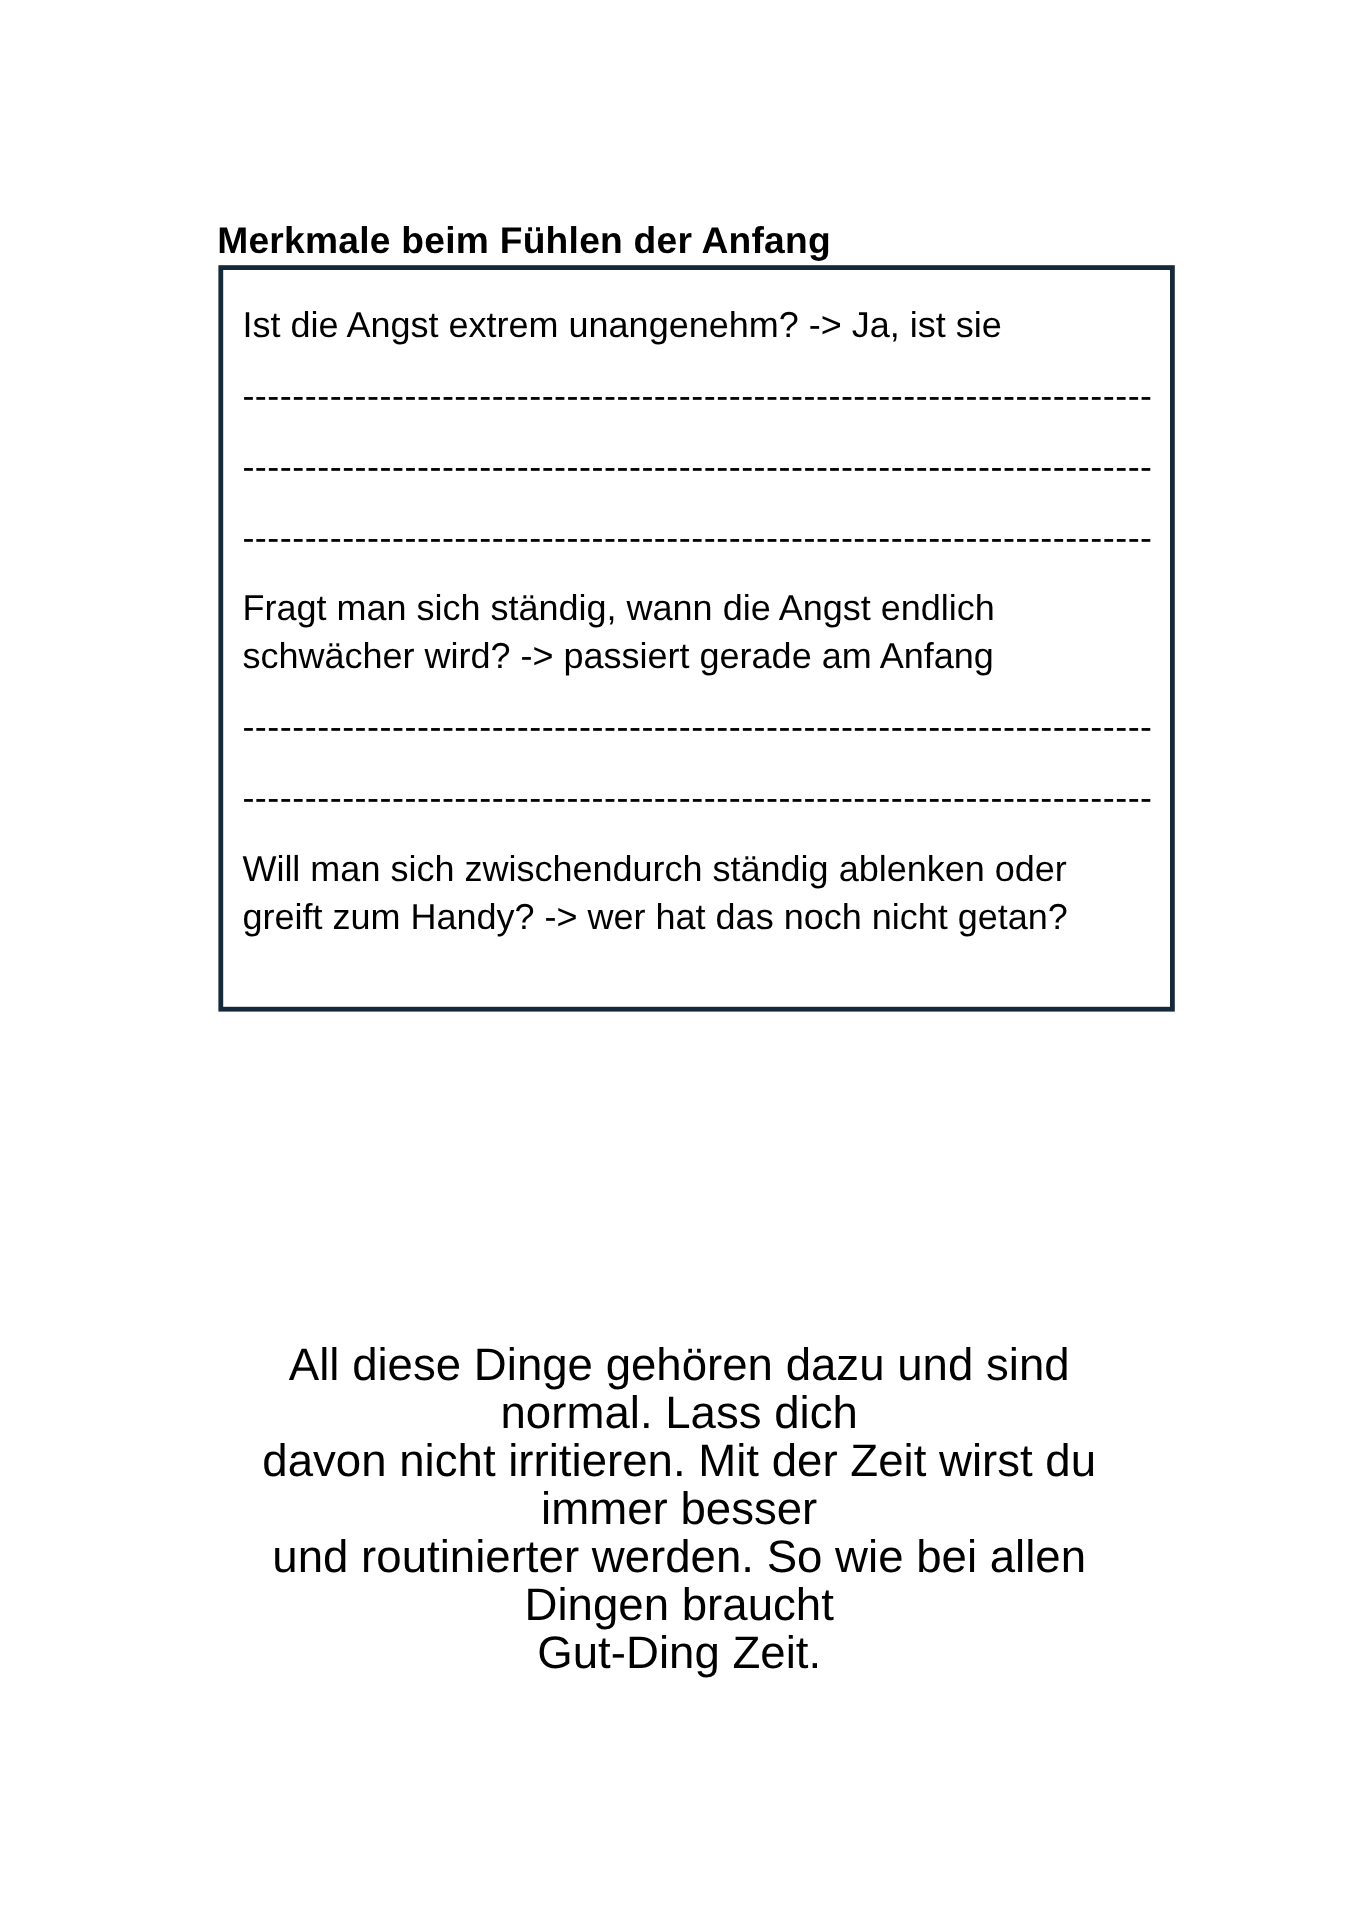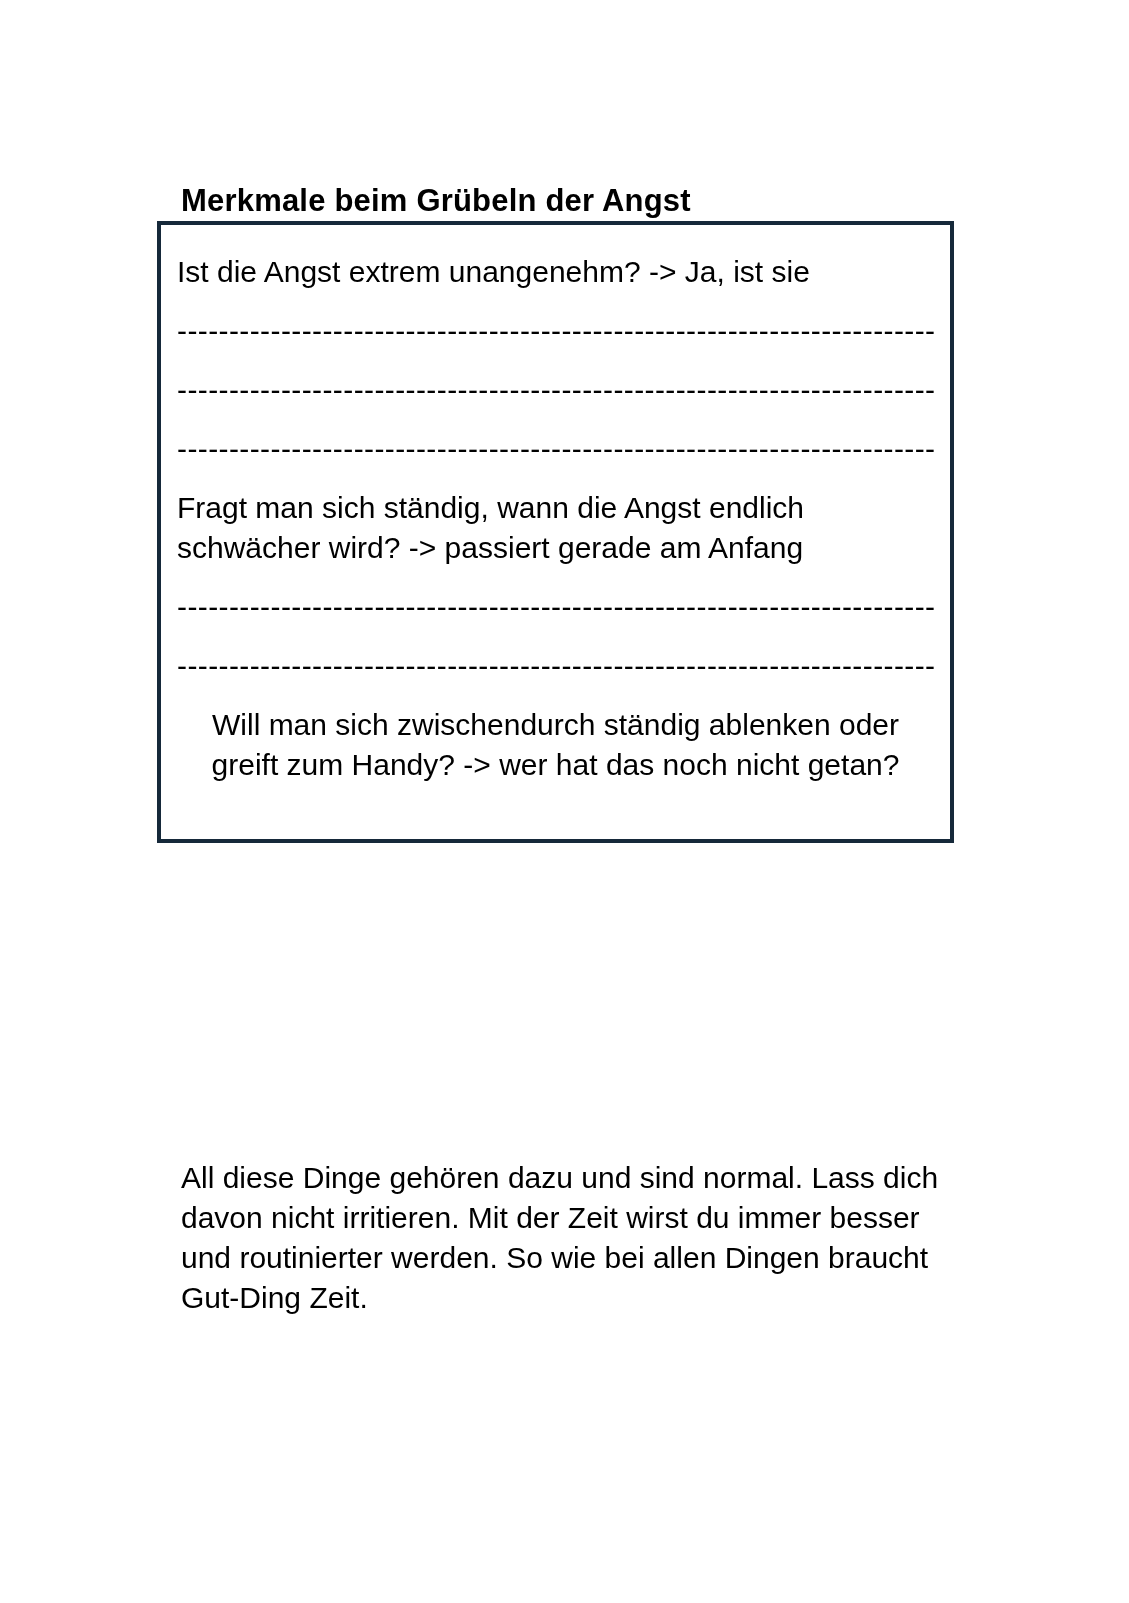--- a/index.html
+++ b/index.html
@@ -22,63 +22,63 @@
     left: 181px;
     top: 183px;
     font-size: 31px;
     font-weight: bold;
     line-height: 36px;
     letter-spacing: 0.2px;
     white-space: nowrap;
   }
   .box {
     position: absolute;
-    left: 157px;
+    left: 182px;
     top: 221px;
     width: 797px;
     box-sizing: border-box;
     border: 4px solid #16293a;
     padding: 27px 16px 38px 16px;
     background: #ffffff;
   }
   .item {
     margin: 0 0 19px 0;
     font-size: 30px;
     line-height: 40px;
     white-space: pre-line;
   }
   .item:last-child {
     margin-bottom: 16px;
-    text-align: center;
   }
   .sep {
     margin: 0 0 19px 0;
     font-size: 30px;
     line-height: 40px;
     white-space: nowrap;
     overflow: hidden;
     letter-spacing: 0.4px;
   }
   .closing {
     margin: 0;
     position: absolute;
     left: 181px;
-    top: 1158px;
+    top: 1118px;
     width: 770px;
-    font-size: 30px;
+    font-size: 38px;
     line-height: 40px;
     white-space: pre-line;
+    text-align: center;
   }
 </style>
 </head>
 <body>
 
 <div class="page">
 
-  <h1 class="title">Merkmale beim Grübeln der Angst</h1>
+  <h1 class="title">Merkmale beim Fühlen der Anfang</h1>
 
   <div class="box">
 
     <p class="item">Ist die Angst extrem unangenehm? -&gt; Ja, ist sie</p>
 
     <p class="sep">-------------------------------------------------------------------------</p>
 
 
     <p class="sep">-------------------------------------------------------------------------</p>
 

